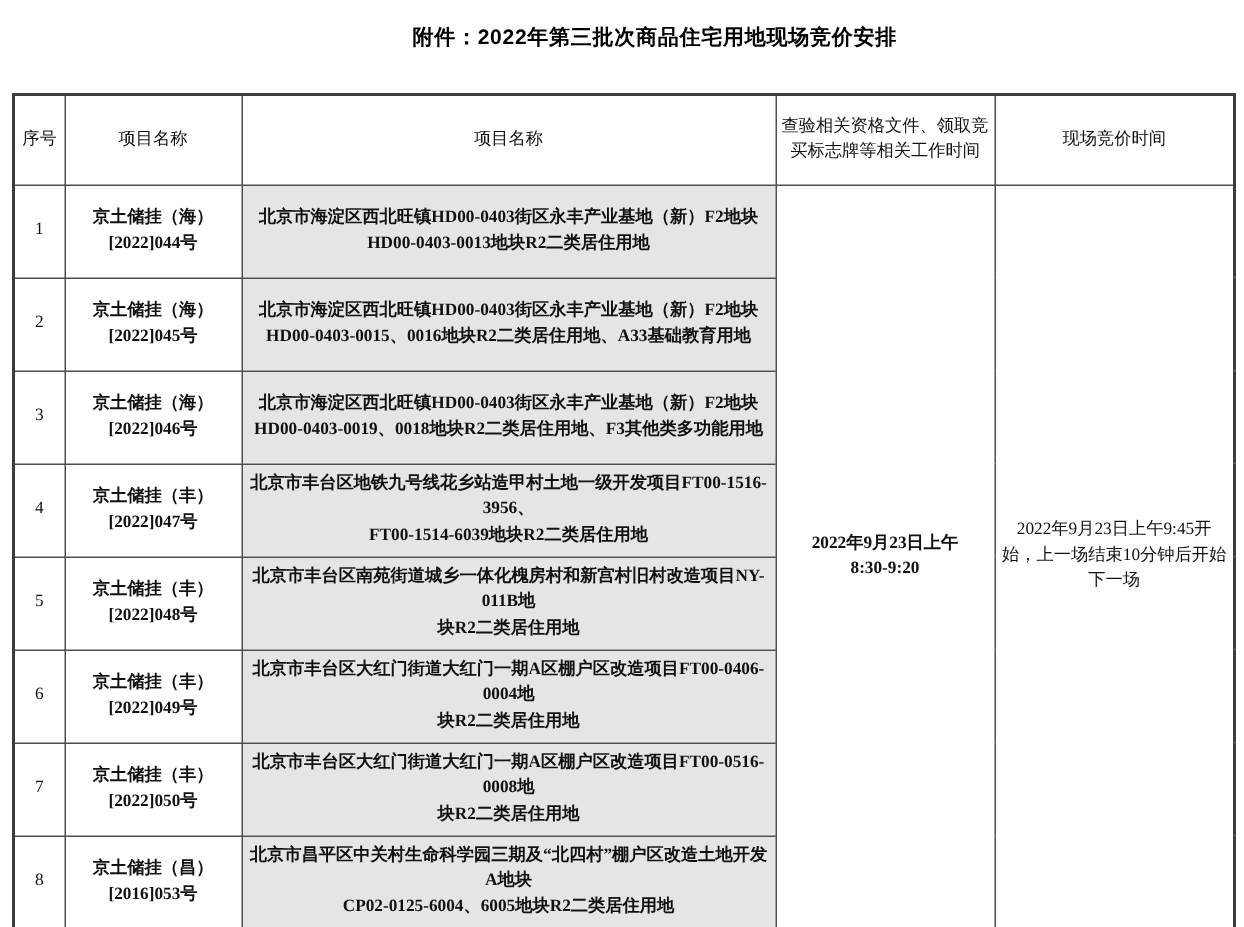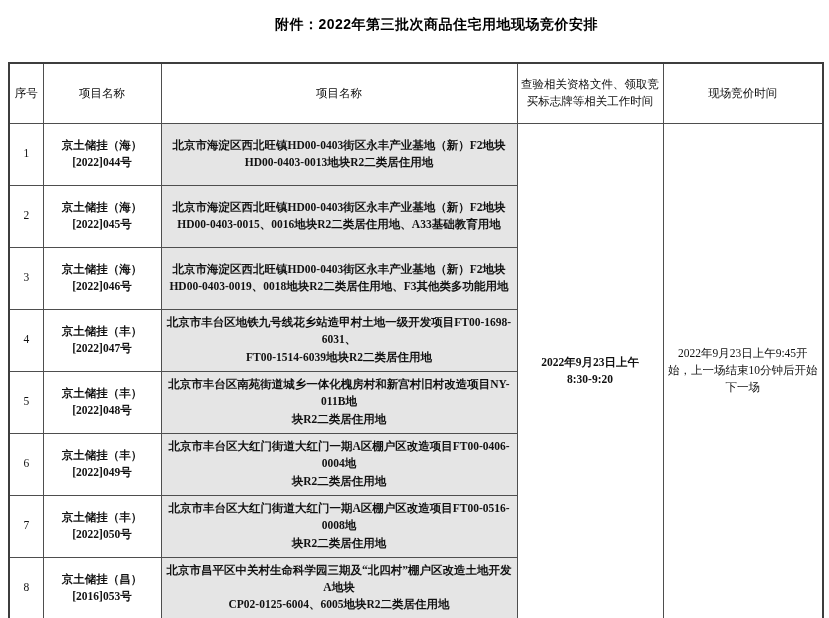--- a/index.html
+++ b/index.html
@@ -100,21 +100,21 @@
         <td class="idx-cell">3</td>
         <td class="prewrap">京土储挂（海）
 [2022]046号</td>
         <td class="name-cell prewrap">北京市海淀区西北旺镇HD00-0403街区永丰产业基地（新）F2地块
 HD00-0403-0019、0018地块R2二类居住用地、F3其他类多功能用地</td>
       </tr>
       <tr>
         <td class="idx-cell">4</td>
         <td class="prewrap">京土储挂（丰）
 [2022]047号</td>
-        <td class="name-cell prewrap">北京市丰台区地铁九号线花乡站造甲村土地一级开发项目FT00-1698-6031、
+        <td class="name-cell prewrap">北京市丰台区地铁九号线花乡站造甲村土地一级开发项目FT00-1516-3956、
 FT00-1514-6039地块R2二类居住用地</td>
       </tr>
       <tr>
         <td class="idx-cell">5</td>
         <td class="prewrap">京土储挂（丰）
 [2022]048号</td>
         <td class="name-cell prewrap">北京市丰台区南苑街道城乡一体化槐房村和新宫村旧村改造项目NY-011B地
 块R2二类居住用地</td>
       </tr>
       <tr>

